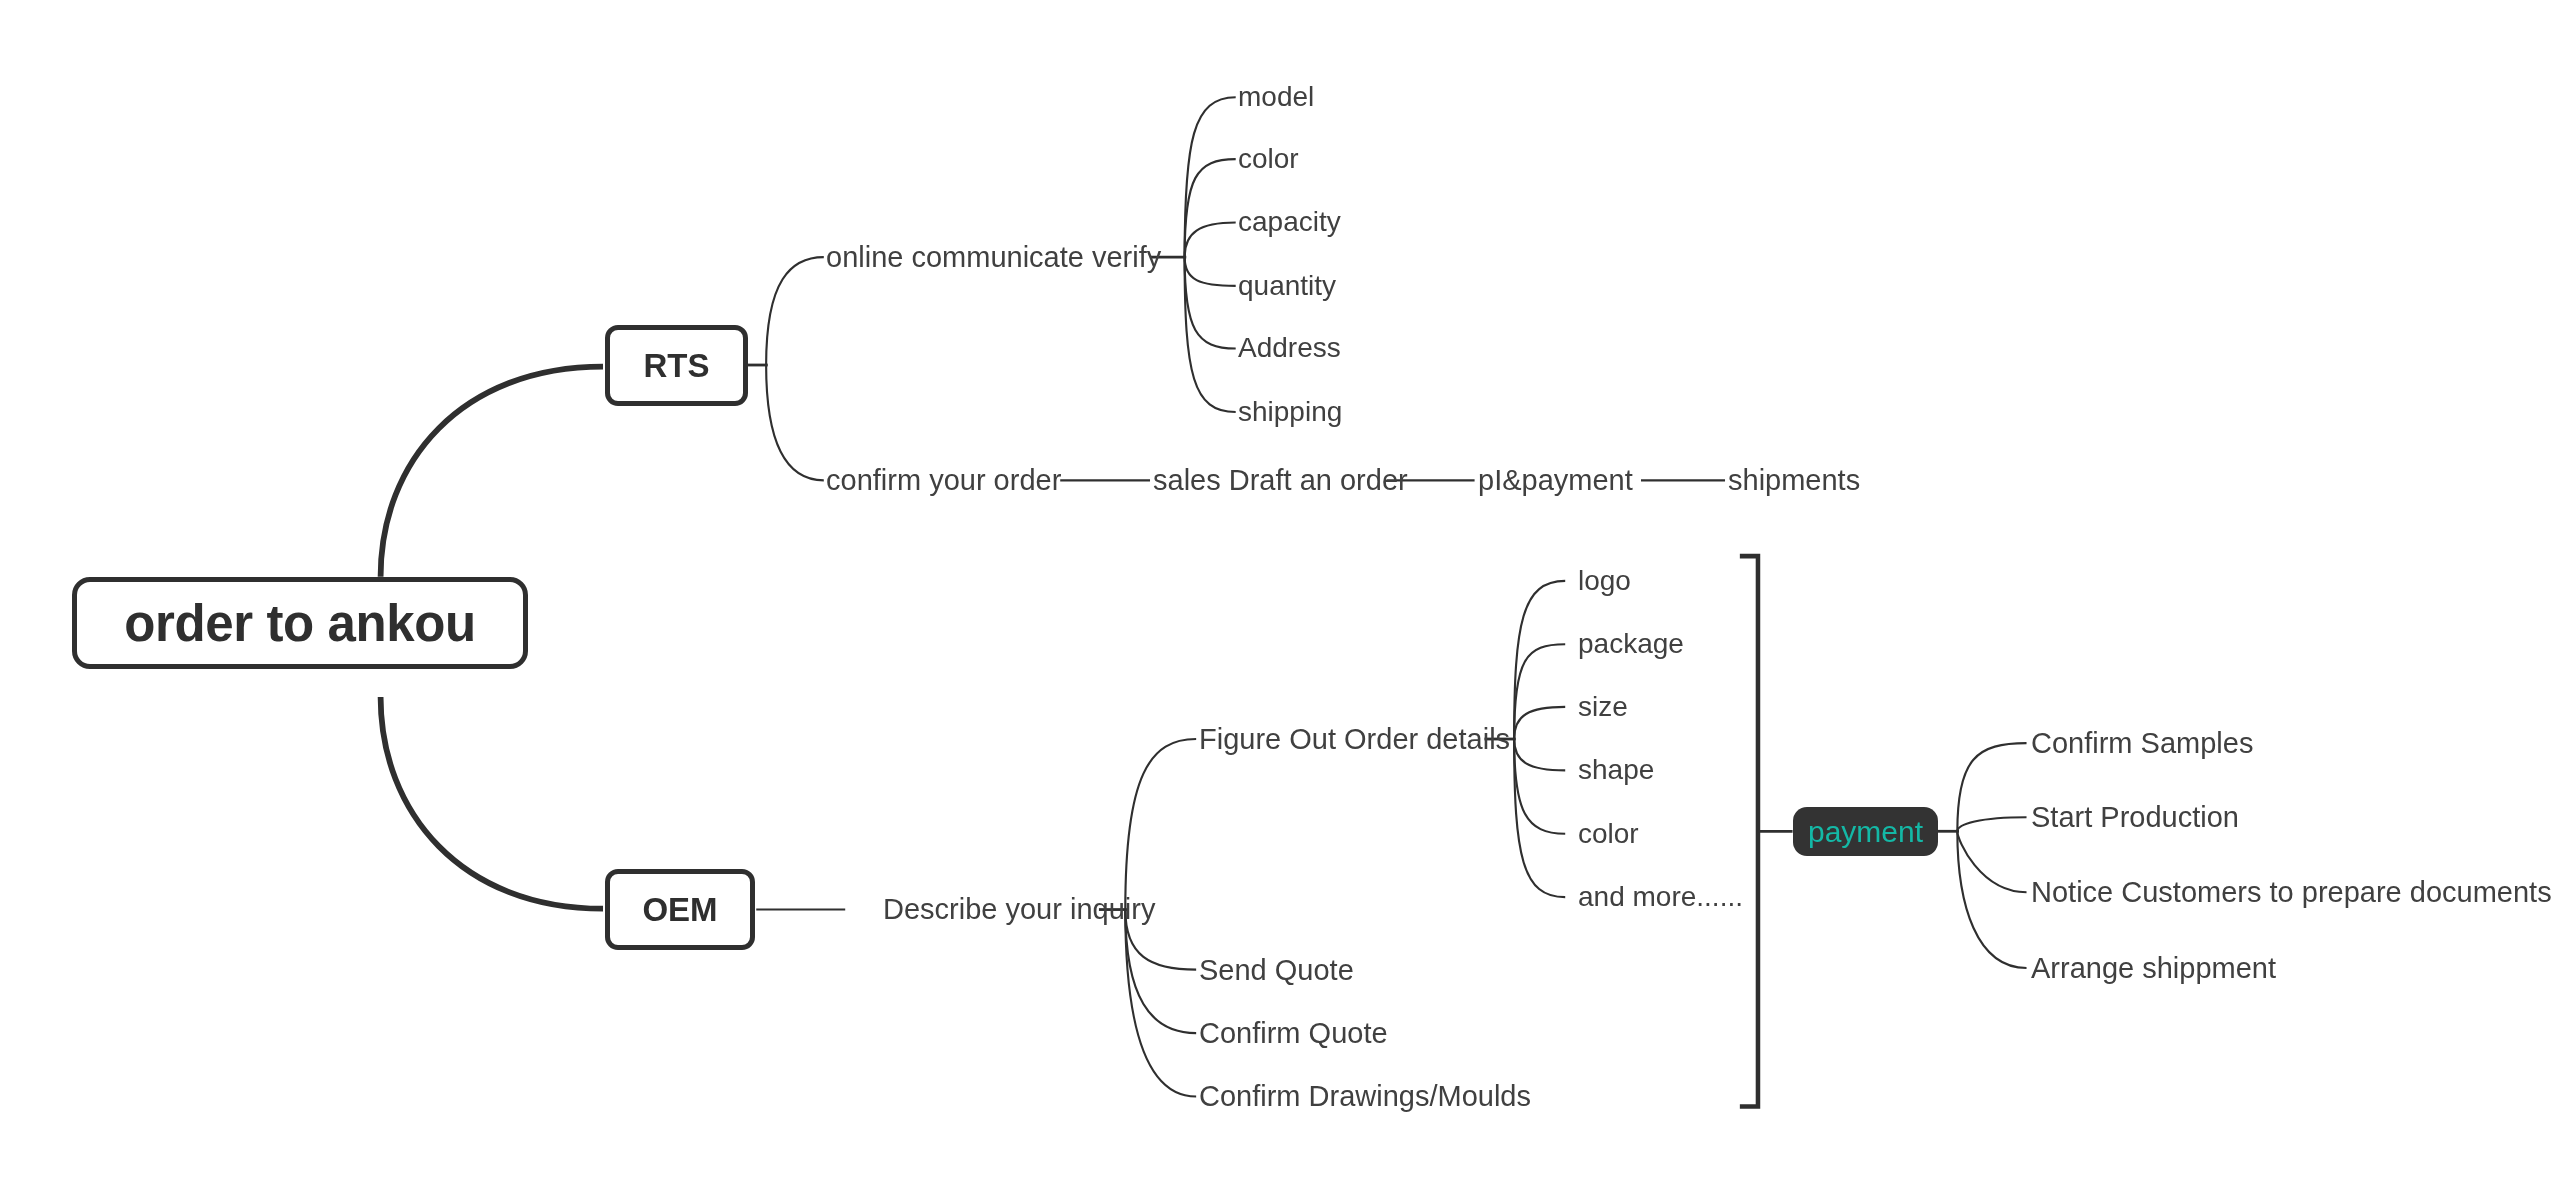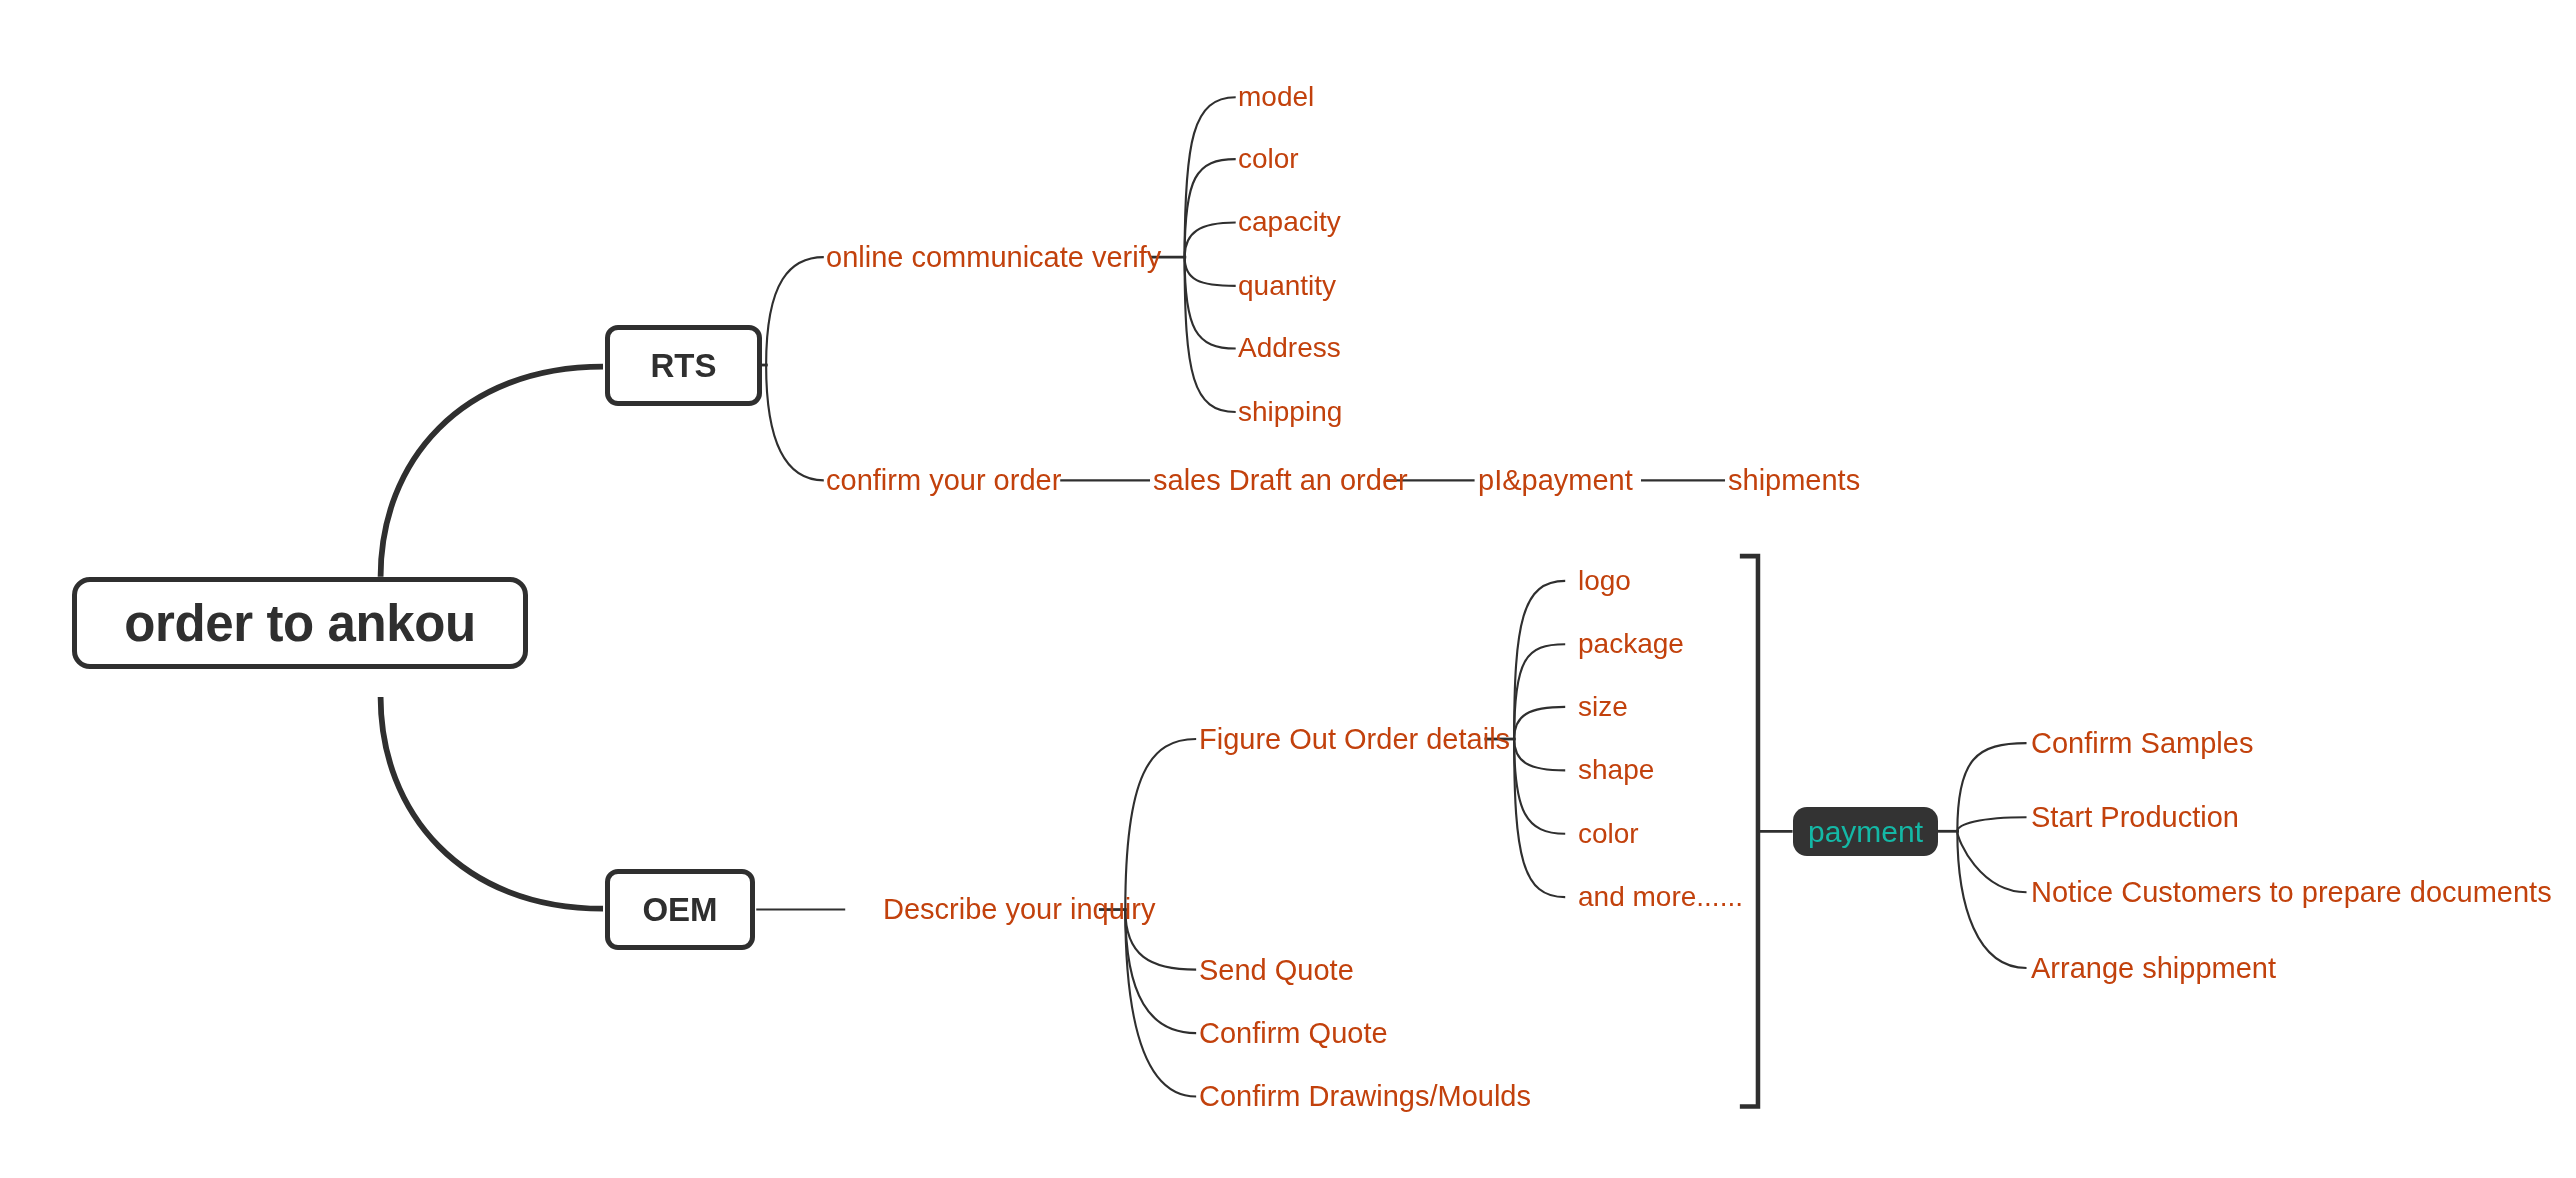--- a/index.html
+++ b/index.html
@@ -69,21 +69,21 @@
     color: #14b8a6;
     font-size: 30px;
     font-weight: normal;
   }
   
   .label {
     position: absolute;
     white-space: nowrap;
     font-size: 28px;
     font-weight: normal;
-    color: #c2410c;
+    color: #404040;
     transform: translateY(-50%);
     line-height: 1;
   }
   .label.l2 { font-size: 29px; }
 </style>
 </head>
 <body>
 
 <div id="canvas">
 
@@ -139,21 +139,21 @@
     <path class="thin" d="M 2376,1009 C 2376,920 2400,902 2460,902"></path>
     <path class="thin" d="M 2376,1009 C 2376,1000 2404,992 2460,992"></path>
     <path class="thin" d="M 2376,1009 C 2376,1020 2404,1083 2460,1083"></path>
     <path class="thin" d="M 2376,1009 C 2376,1100 2400,1175 2460,1175"></path>
   </svg>
 
   <div class="node root-node" style="left:72px; top:577px; width:456px; height:92px;">
     <span>order to ankou</span>
   </div>
 
-  <div class="node branch-node" style="left:605px; top:325px; width:157px; height:81px;">
+  <div class="node branch-node" style="left:605px; top:325px; width:143px; height:81px;">
     <span>RTS</span>
   </div>
 
   <div class="node branch-node" style="left:605px; top:869px; width:150px; height:81px;">
     <span>OEM</span>
   </div>
 
   <div class="node filled-node" style="left:1793px; top:807px; width:145px; height:49px;">
     <span>payment</span>
   </div>

